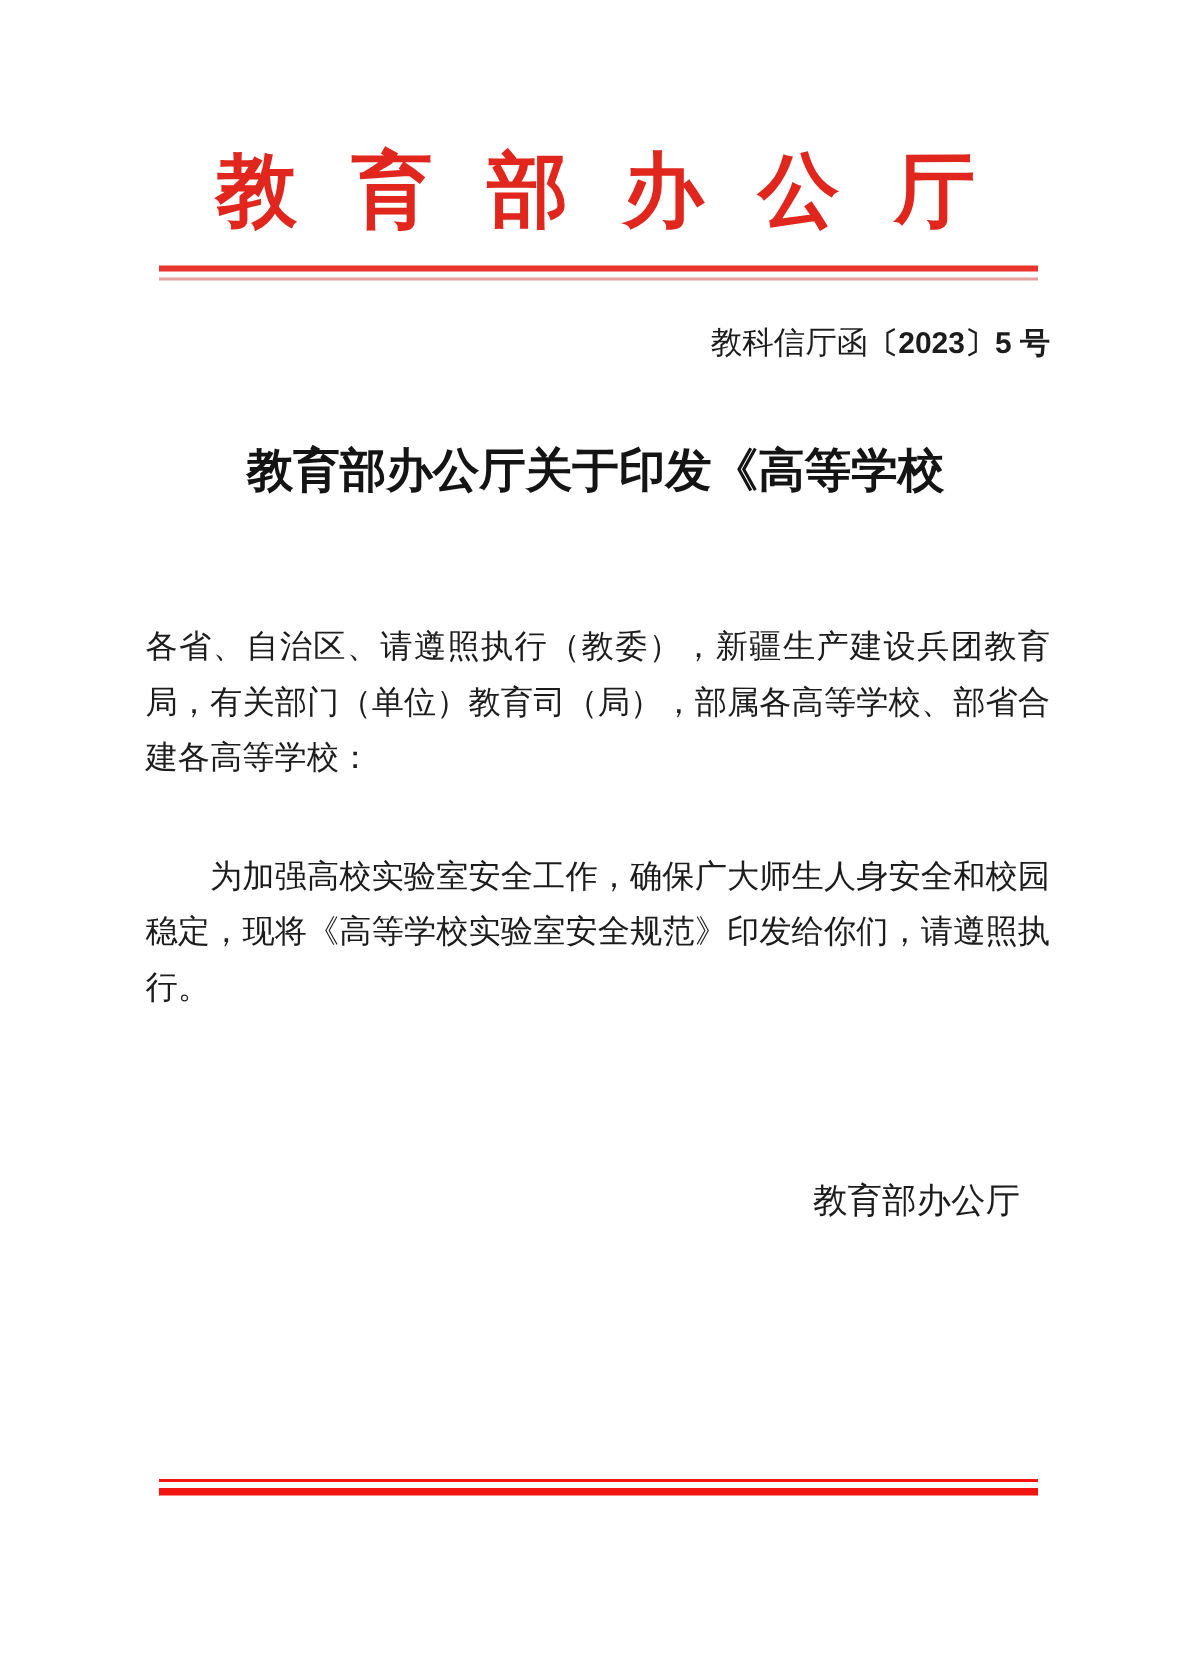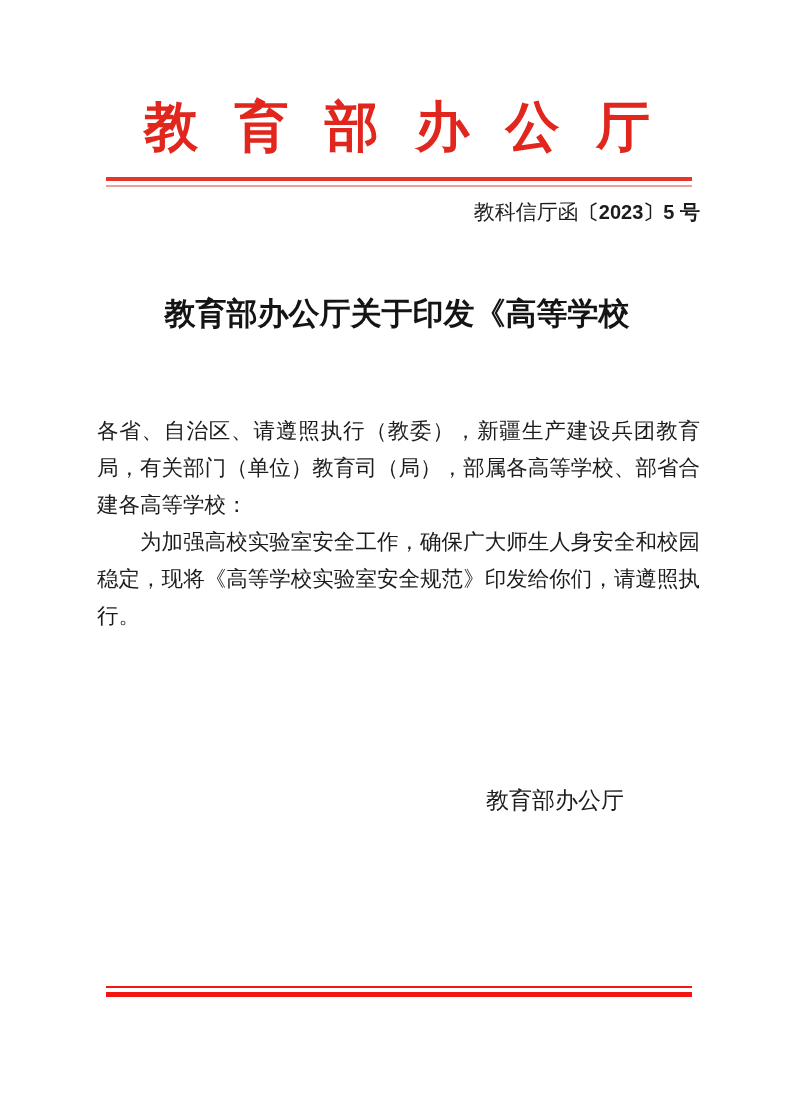--- a/index.html
+++ b/index.html
@@ -34,21 +34,21 @@
   
   .rule { position: absolute; left: 106px; width: 586px; }
   .rule-top-thick   { top: 177px; height: 4px; background: #e8352c; }
   .rule-top-thin    { top: 185px; height: 2px; background: #e7a09b; }
   .rule-bottom-thin { top: 986px; height: 2px; background: #f31511; }
   .rule-bottom-thick{ top: 992px; height: 5px; background: #f31511; }
 
   
   .doc-number {
     position: absolute;
-    top: 198px;
+    top: 214px;
     right: 94px;
     font-size: 21px;
     line-height: 28px;
     color: #1c1c1c;
     white-space: nowrap;
   }
   .doc-number .num {
     font-family: "Liberation Sans", "DejaVu Sans", sans-serif;
     font-weight: 600;
     font-size: 20px;
@@ -73,29 +73,29 @@
     position: absolute;
     top: 413px;
     left: 97px;
     width: 603px;
     font-size: 21.5px;
     line-height: 37px;
     text-align: justify;
     color: #1c1c1c;
   }
   .body p { margin: 0; }
-  .body p.indent { text-indent: 2em; }
+  .body p.indent { text-indent: 2em; margin-top: 42px; }
 
   
   .sign-block {
     position: absolute;
     top: 789px;
     left: 430px;
     width: 250px;
-    text-align: center;
+    text-align: right;
     color: #1c1c1c;
   }
   .signer { font-size: 23px; line-height: 24px; }
   .date   { font-size: 22.5px; line-height: 24px; margin-top: 13px; white-space: nowrap; }
 </style>
 </head>
 <body>
 
 <div class="page">
 

